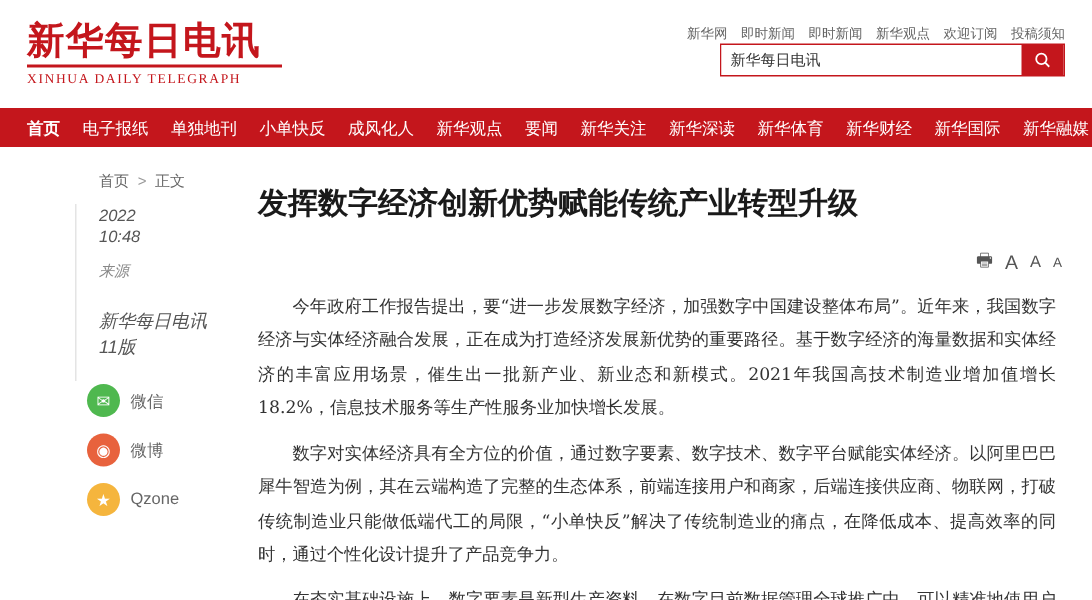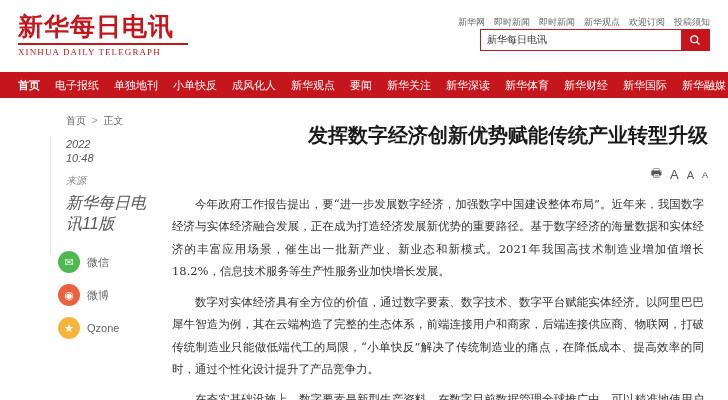--- a/index.html
+++ b/index.html
@@ -89,21 +89,21 @@
     color: #333;
     font-style: italic;
   }
   .date-card .year { font-size: 11px; color: #555; margin-bottom: 1px; }
   .date-card .md {
     font-size: 23px; color: #c4161c; font-weight: bold;
     font-family: "DejaVu Sans", sans-serif; line-height: 1.1;
   }
   .date-card .time { font-size: 11px; color: #555; margin-top: 2px; }
   .date-card .src-label { font-size: 10px; color: #888; margin-top: 10px; }
-  .date-card .src { font-size: 16px; color: #555; margin-top: 5px; }
+  .date-card .src { font-size: 12px; color: #555; margin-top: 18px; }
 
   .vrule {
     position: absolute; left: 30px; top: 26px; width: 1px; height: 118px;
     background: #e4e4e4;
   }
 
   .share-list { margin: 16px 0 0 38px; }
   .share-item {
     display: flex; align-items: center; gap: 7px; margin-bottom: 11px;
     cursor: pointer;
@@ -115,21 +115,21 @@
   }
   .c-wechat { background: #4fb84f; }
   .c-weibo  { background: #e8623d; }
   .c-qzone  { background: #f5b53d; }
   .share-label { font-size: 11px; color: #666; }
 
   .right-col { flex: 1; padding-left: 14px; }
   .article-title {
     font-family: "DejaVu Serif", serif;
     font-size: 20px; font-weight: bold; color: #1a1a1a;
-    text-align: right; line-height: 1.5; margin: 10px 0 14px 0;
+    text-align: left; line-height: 1.5; margin: 10px 0 14px 0;
   }
   .tools {
     display: flex; align-items: center; justify-content: flex-end;
     gap: 8px; margin-bottom: 8px; color: #555;
   }
   .tools .printer { font-size: 12px; }
   .tools .fa-big { font-size: 13px; }
   .tools .fa-mid { font-size: 11px; }
   .tools .fa-sml { font-size: 9px; }
   .tools span { cursor: pointer; }

